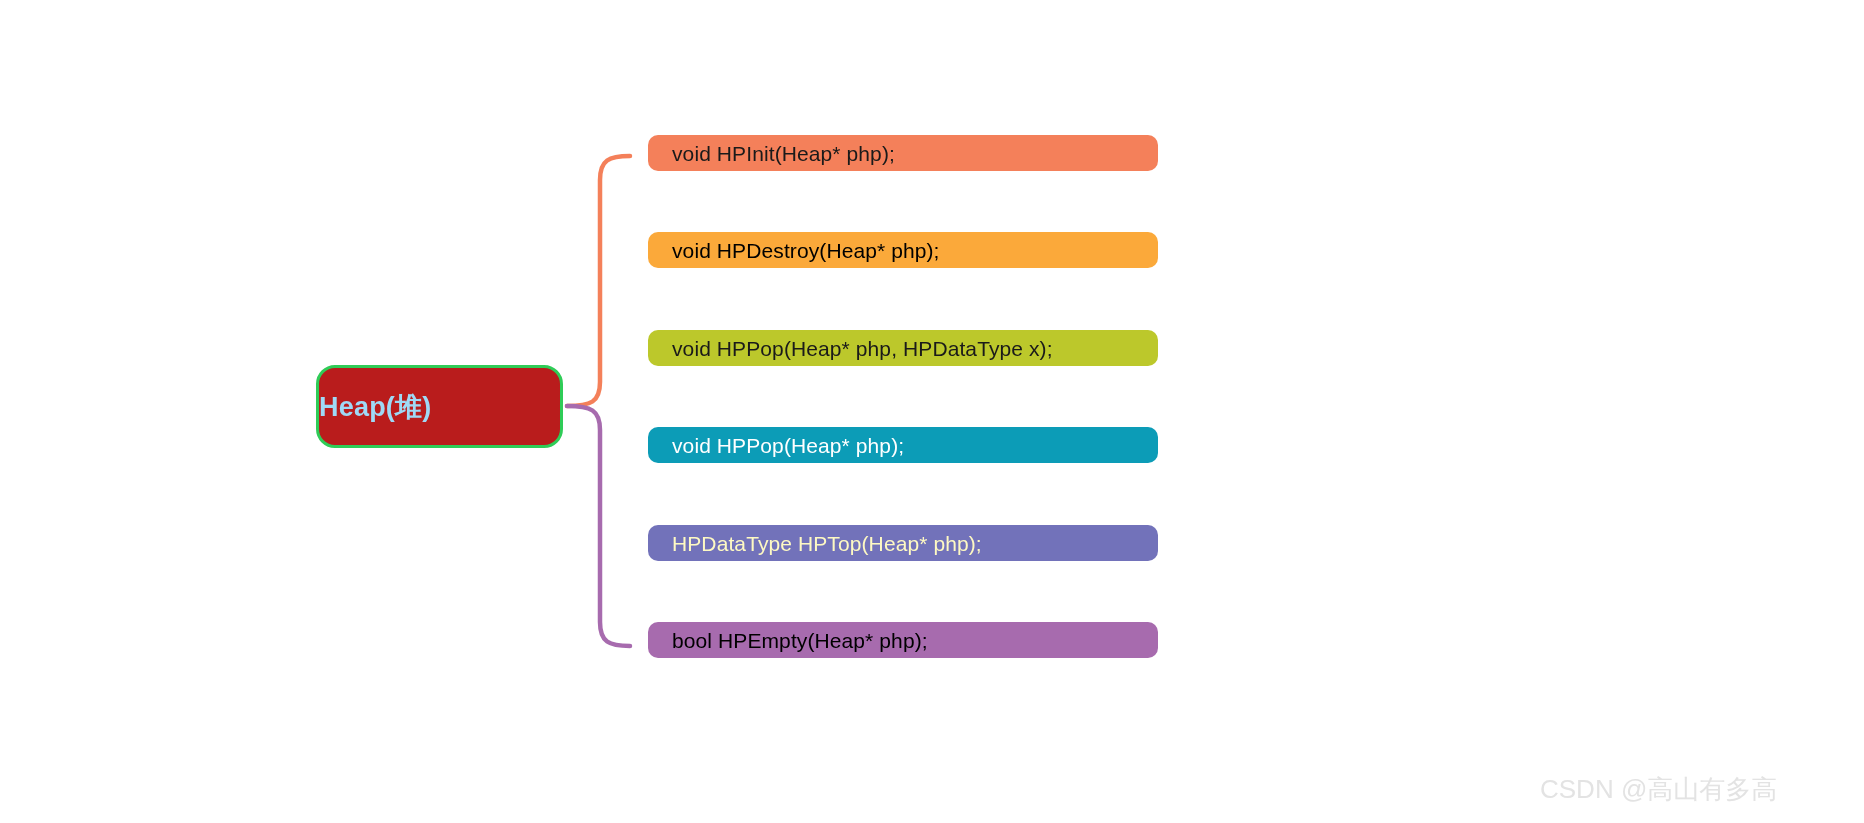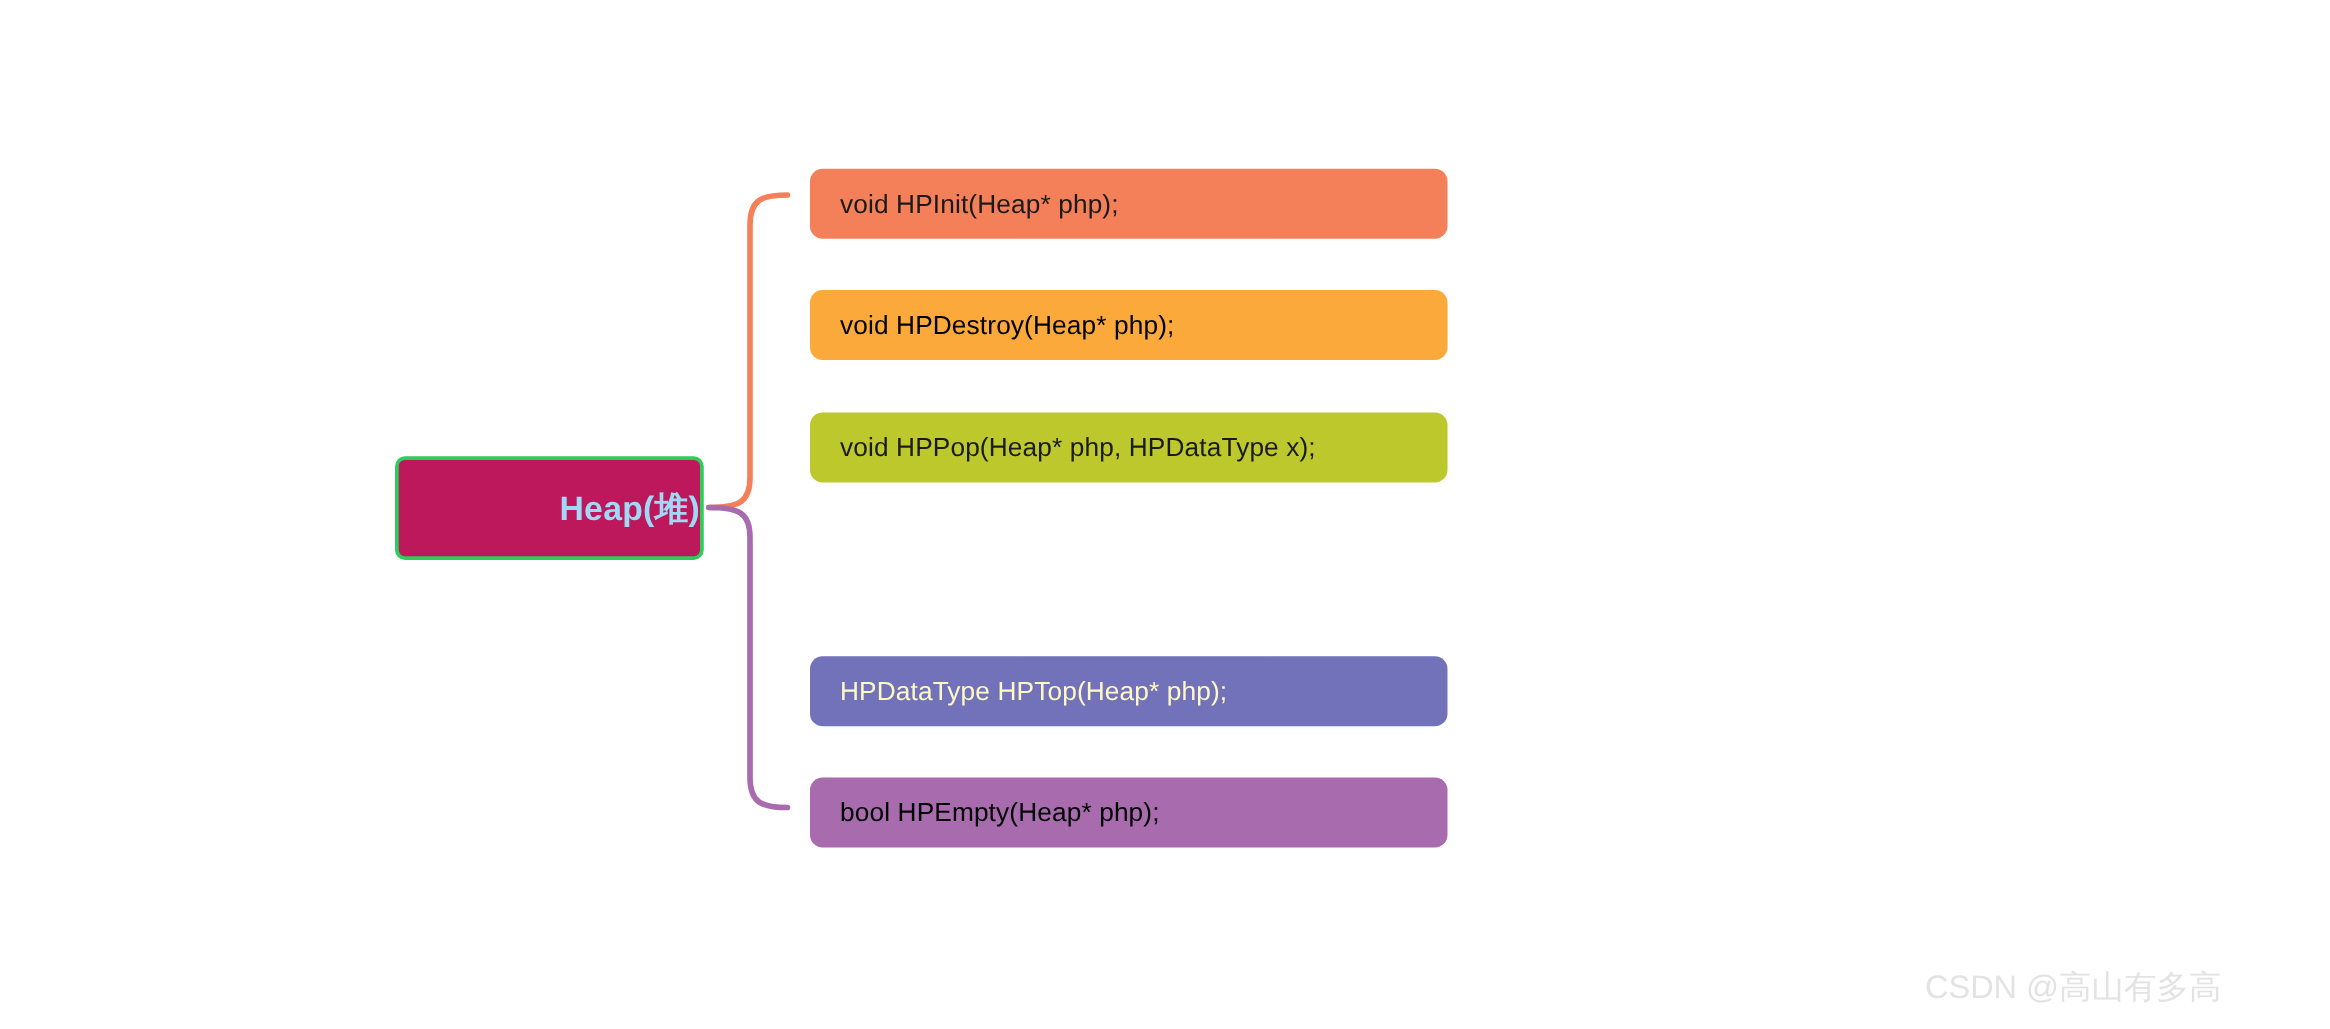--- a/index.html
+++ b/index.html
@@ -37,40 +37,40 @@
 
   
   #root-node {
     position: absolute;
     left: 316px;
     top: 365px;
     width: 247px;
     height: 83px;
     box-sizing: border-box;
     border: 3px solid #2FCC57;
-    border-radius: 8px;
-    background: #be185d;
+    border-radius: 19px;
+    background: #b91c1c;
     display: flex;
     align-items: center;
-    justify-content: flex-end;
+    justify-content: flex-start;
   }
   #root-label {
     font-size: 27px;
     font-weight: bold;
     color: #9FD9F6;
     letter-spacing: 0.2px;
     white-space: nowrap;
   }
 
   
   .branch-box {
     position: absolute;
     left: 648px;
     width: 510px;
-    height: 56px;
+    height: 36px;
     border-radius: 10px;
     display: flex;
     align-items: center;
     box-sizing: border-box;
     padding-left: 24px;
   }
   .branch-label {
     font-size: 21px;
     line-height: 1;
     white-space: nowrap;
@@ -115,20 +115,23 @@
   </div>
 
   <div class="branch-box" style="top:232px; background:#FBA93A;">
     <span class="branch-label" style="color:#000000;">void HPDestroy(Heap* php);</span>
   </div>
 
   <div class="branch-box" style="top:330px; background:#BCC82B;">
     <span class="branch-label" style="color:#1A1A1A;">void HPPop(Heap* php, HPDataType x);</span>
   </div>
 
+  <div class="branch-box" style="top:427px; background:#0C9CB7;">
+    <span class="branch-label" style="color:#FFFFFF;">void HPPop(Heap* php);</span>
+  </div>
 
   <div class="branch-box" style="top:525px; background:#7272BA;">
     <span class="branch-label" style="color:#fef9c3;">HPDataType HPTop(Heap* php);</span>
   </div>
 
   <div class="branch-box" style="top:622px; background:#A76BAE;">
     <span class="branch-label" style="color:#000000;">bool HPEmpty(Heap* php);</span>
   </div>
 
   <div id="watermark">CSDN @高山有多高</div>

